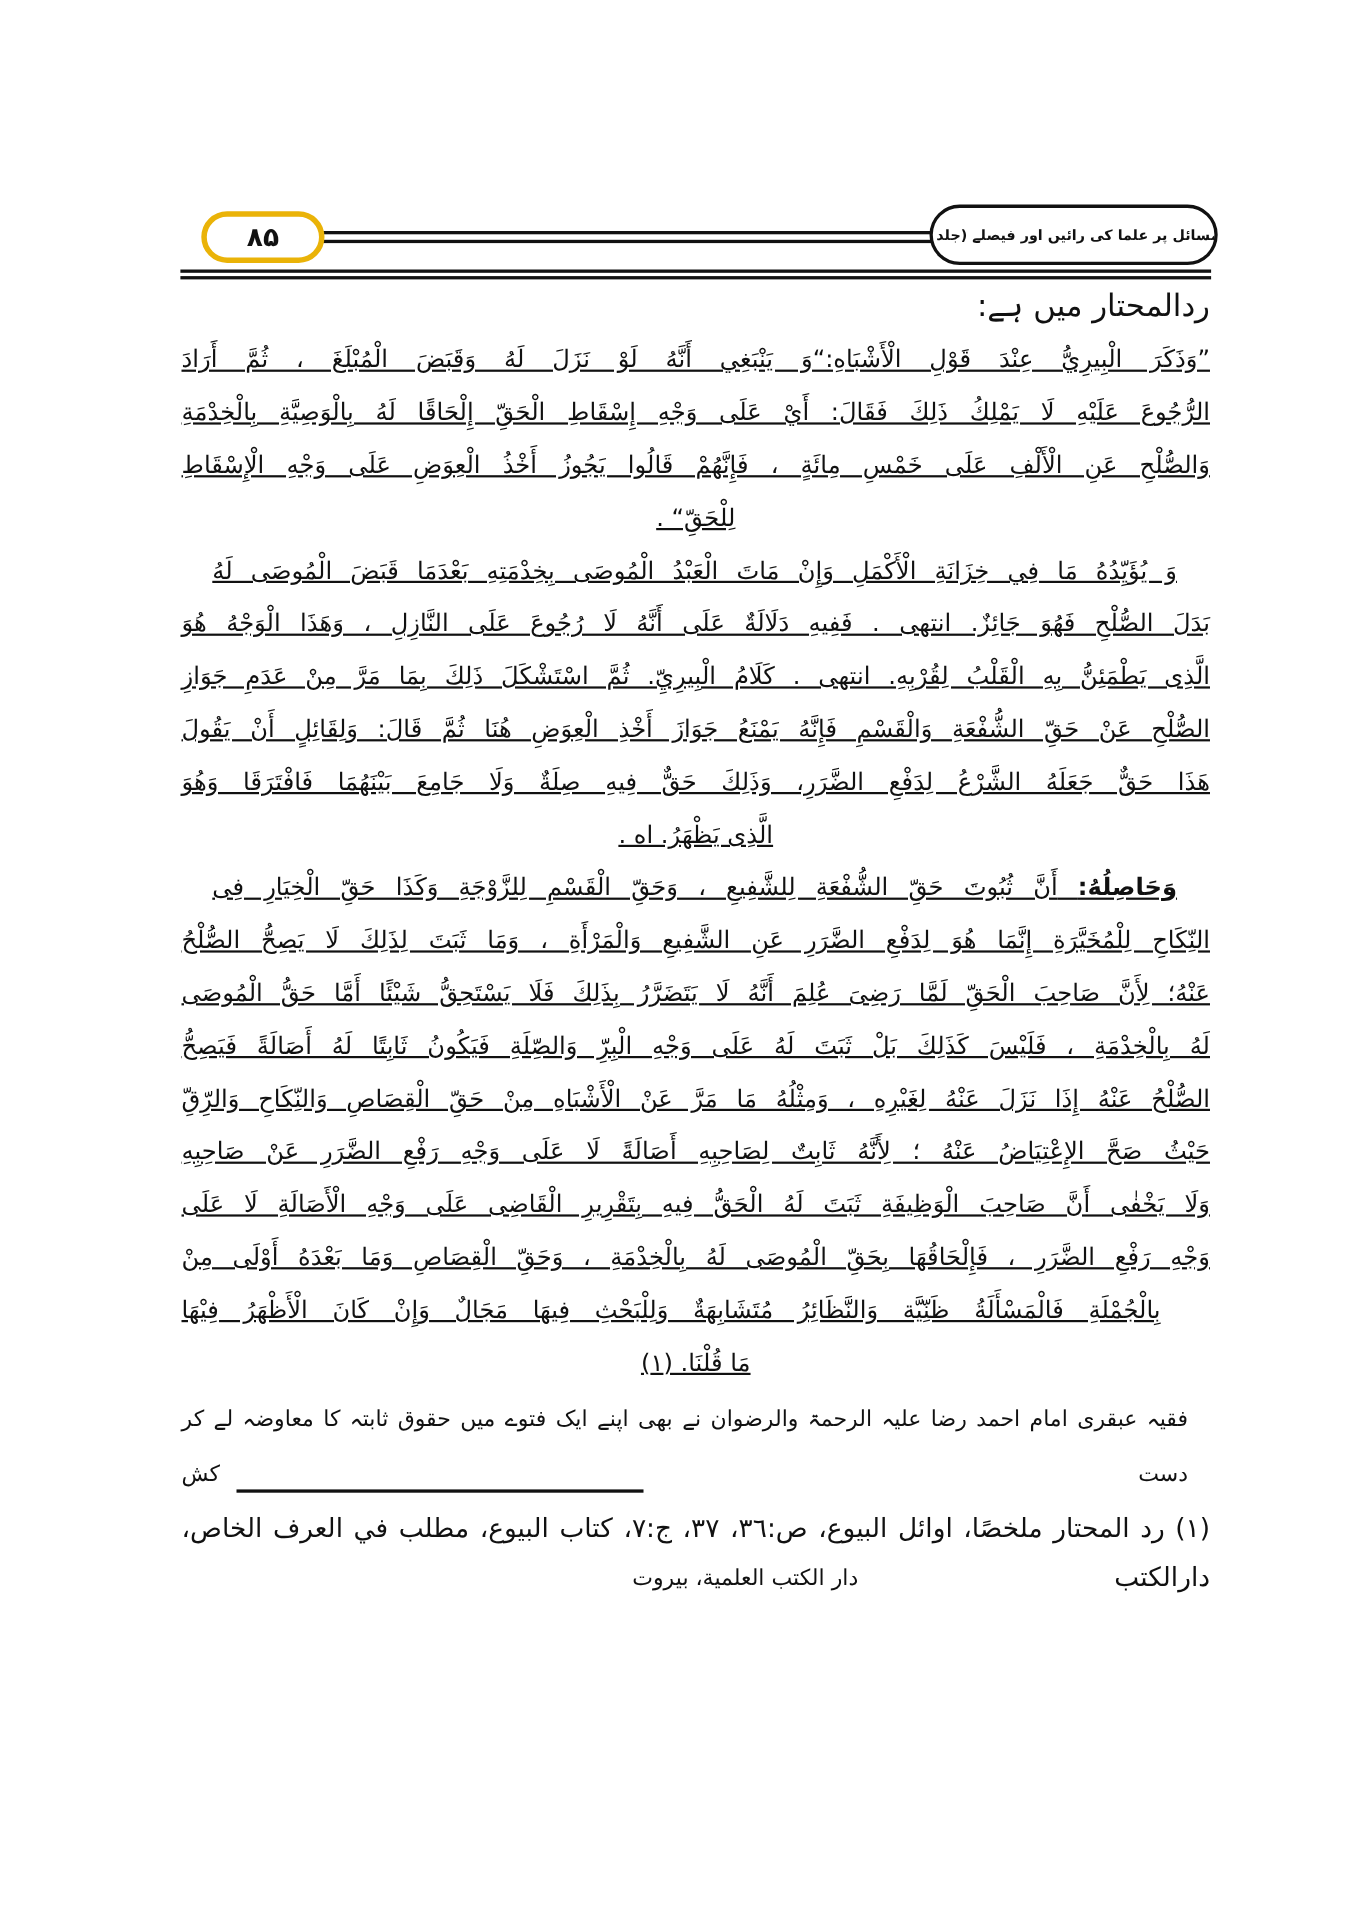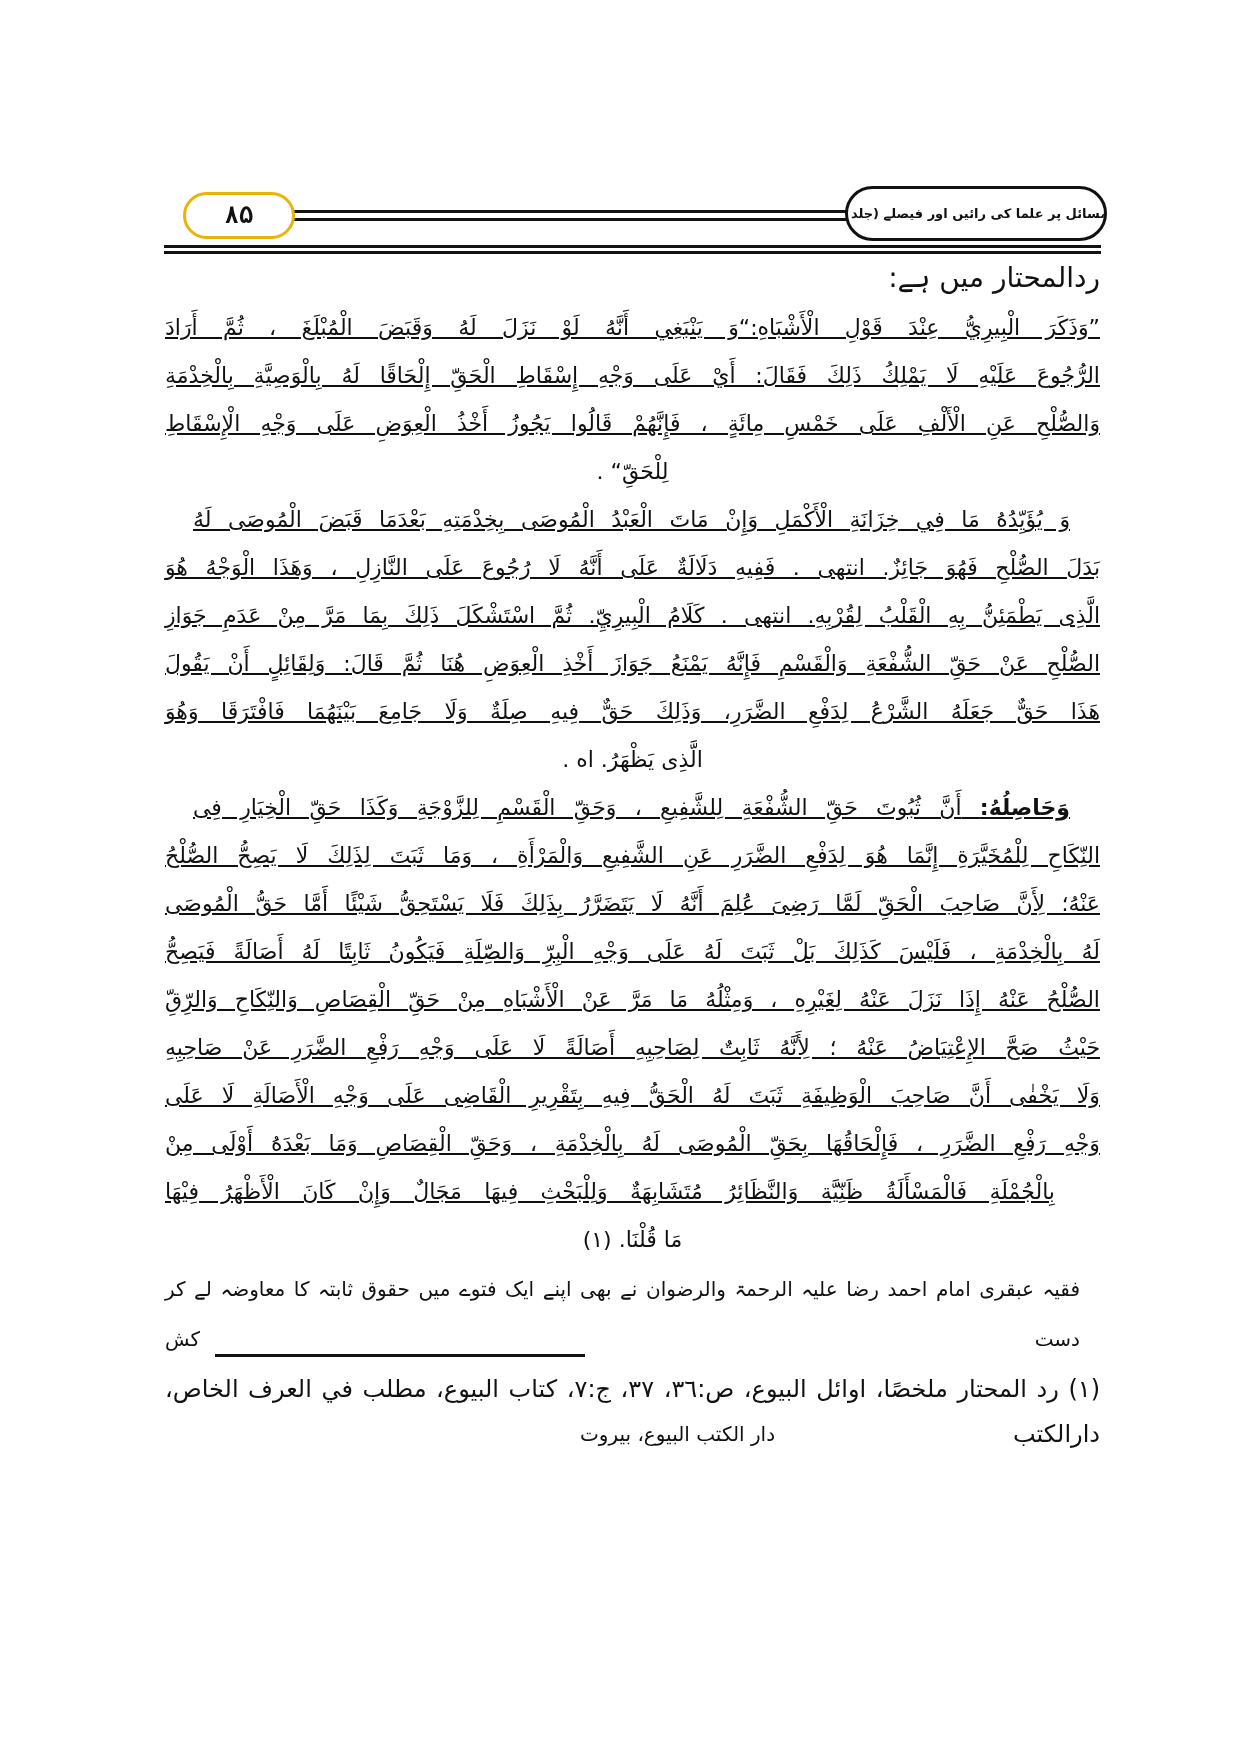--- a/index.html
+++ b/index.html
@@ -21,31 +21,30 @@
     background: #ffffff;
   }
 
   
   .page-pill {
     position: absolute;
     left: 183px;
     top: 192px;
     width: 112px;
     height: 47px;
-    border: 3px solid #eab308;
+    border: 5px solid #eab308;
     border-radius: 26px;
     box-sizing: border-box;
     display: flex;
     align-items: center;
     justify-content: center;
     font-size: 24px;
     font-weight: bold;
     background: #fff;
     z-index: 3;
-    font-family: Liberation Mono, monospace;
   }
   .header-connector {
     position: absolute;
     left: 293px;
     top: 210px;
     width: 556px;
     height: 11px;
     box-sizing: border-box;
     border-top: 3.5px solid #111;
     border-bottom: 3.5px solid #111;
@@ -103,20 +102,21 @@
     font-size: 22px;
   }
   .just {
     text-align: justify;
     text-align-last: justify;
     text-decoration: underline;
   }
   .centerline {
     text-align: right;
     text-align-last: center;
+    text-decoration: underline;
   }
   .ind30 { padding-right: 30px; margin-left: 28px; }
   .ind45 { padding-right: 45px; }
   .boldlead { font-weight: bold; }
   .urdu-note {
     height: 50px;
     line-height: 50px;
     font-size: 20px;
     text-align: justify;
     text-align-last: justify;
@@ -192,17 +192,17 @@
     <div class="aline just">وَلَا يَخْفٰى أَنَّ صَاحِبَ الْوَظِيفَةِ ثَبَتَ لَهُ الْحَقُّ فِيهِ بِتَقْرِيرِ الْقَاضِى عَلَى وَجْهِ الْأَصَالَةِ لَا عَلَى</div>
     <div class="aline just">وَجْهِ رَفْعِ الضَّرَرِ ، فَإِلْحَاقُهَا بِحَقِّ الْمُوصَى لَهُ بِالْخِدْمَةِ ، وَحَقِّ الْقِصَاصِ وَمَا بَعْدَهُ أَوْلَى مِنْ</div>
 
     <div class="aline just ind45">بِالْجُمْلَةِ فَالْمَسْأَلَةُ ظَنِّيَّة وَالنَّظَائِرُ مُتَشَابِهَةٌ وَلِلْبَحْثِ فِيهَا مَجَالٌ وَإِنْ كَانَ الْأَظْهَرُ فِيْهَا</div>
     <div class="aline centerline">مَا قُلْنَا. (۱)</div>
 
     <div class="urdu-note">فقیہ عبقری امام احمد رضا علیہ الرحمۃ والرضوان نے بھی اپنے ایک فتوے میں حقوق ثابتہ کا معاوضہ لے کر دست کش</div>
 
     <div class="fn-divider"></div>
     <div class="fnote">(۱) رد المحتار ملخصًا، اوائل البیوع، ص:۳٦، ۳۷، ج:۷، كتاب البيوع، مطلب في العرف الخاص، دارالكتب</div>
-    <div class="fnote-last">دار الكتب البیوع، بيروت</div>
+    <div class="fnote-last">دار الكتب العلمية، بيروت</div>
 
   </div>
 
 </div>
 
 </body></html>

